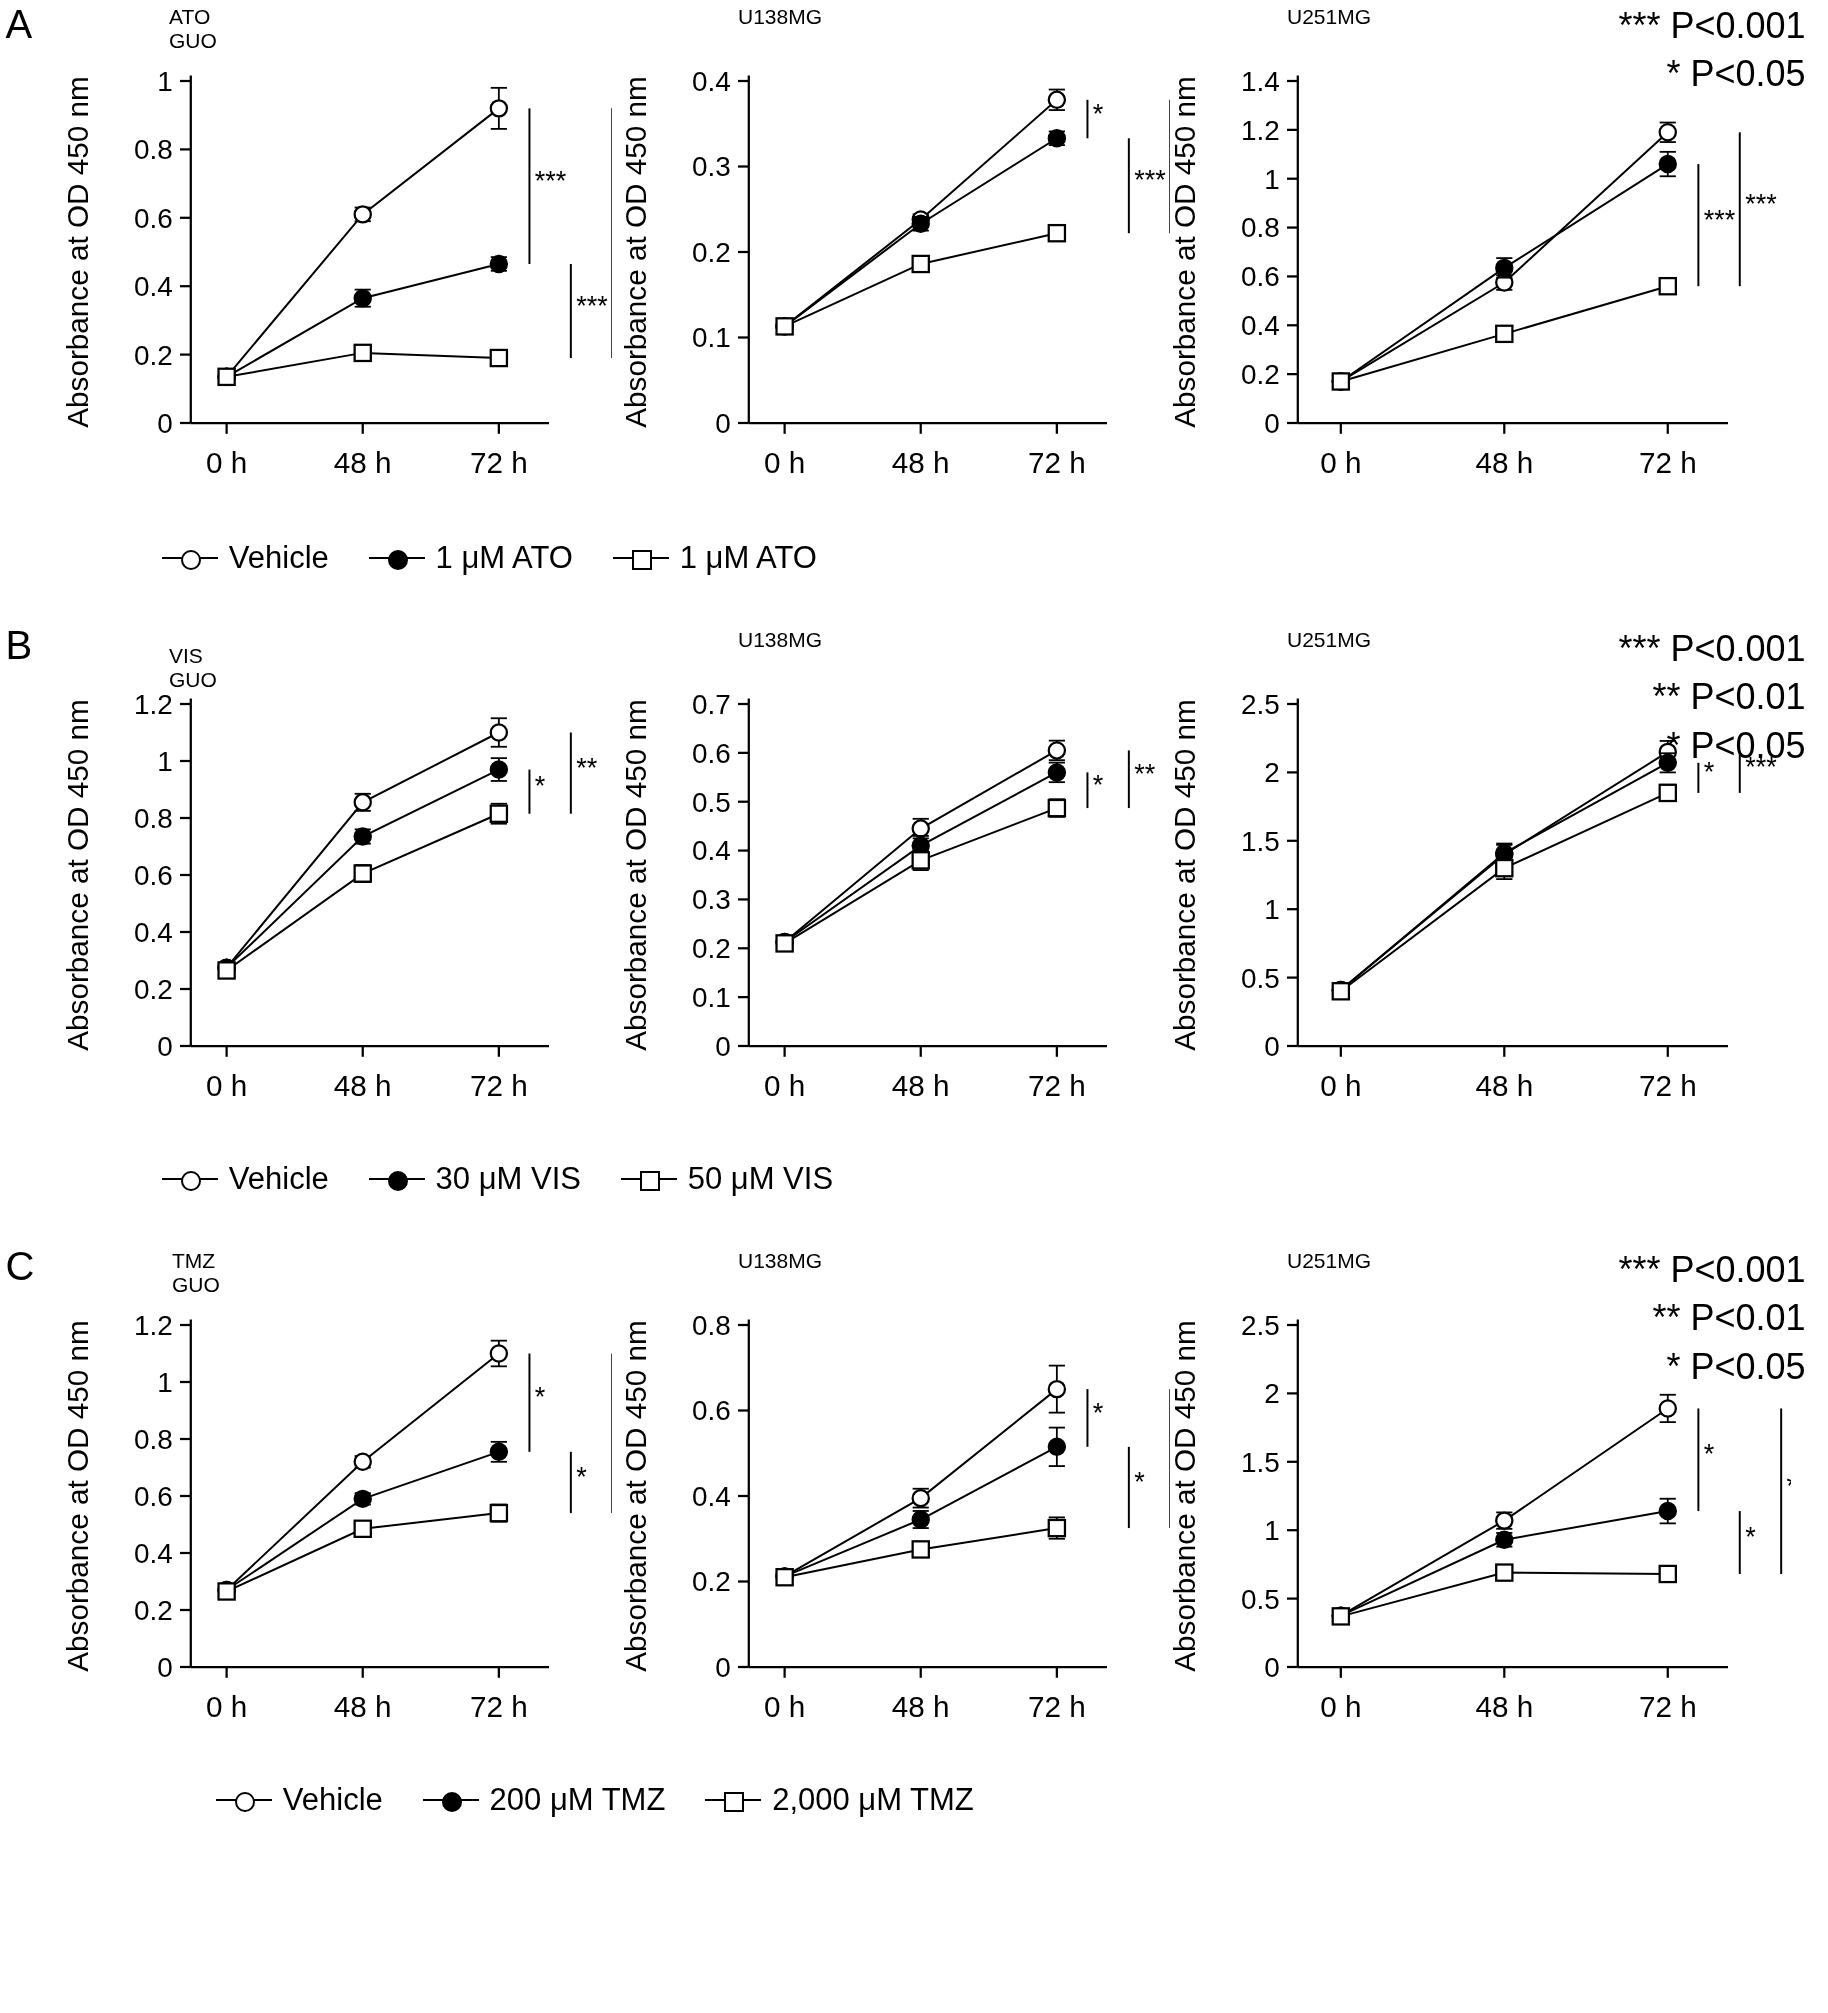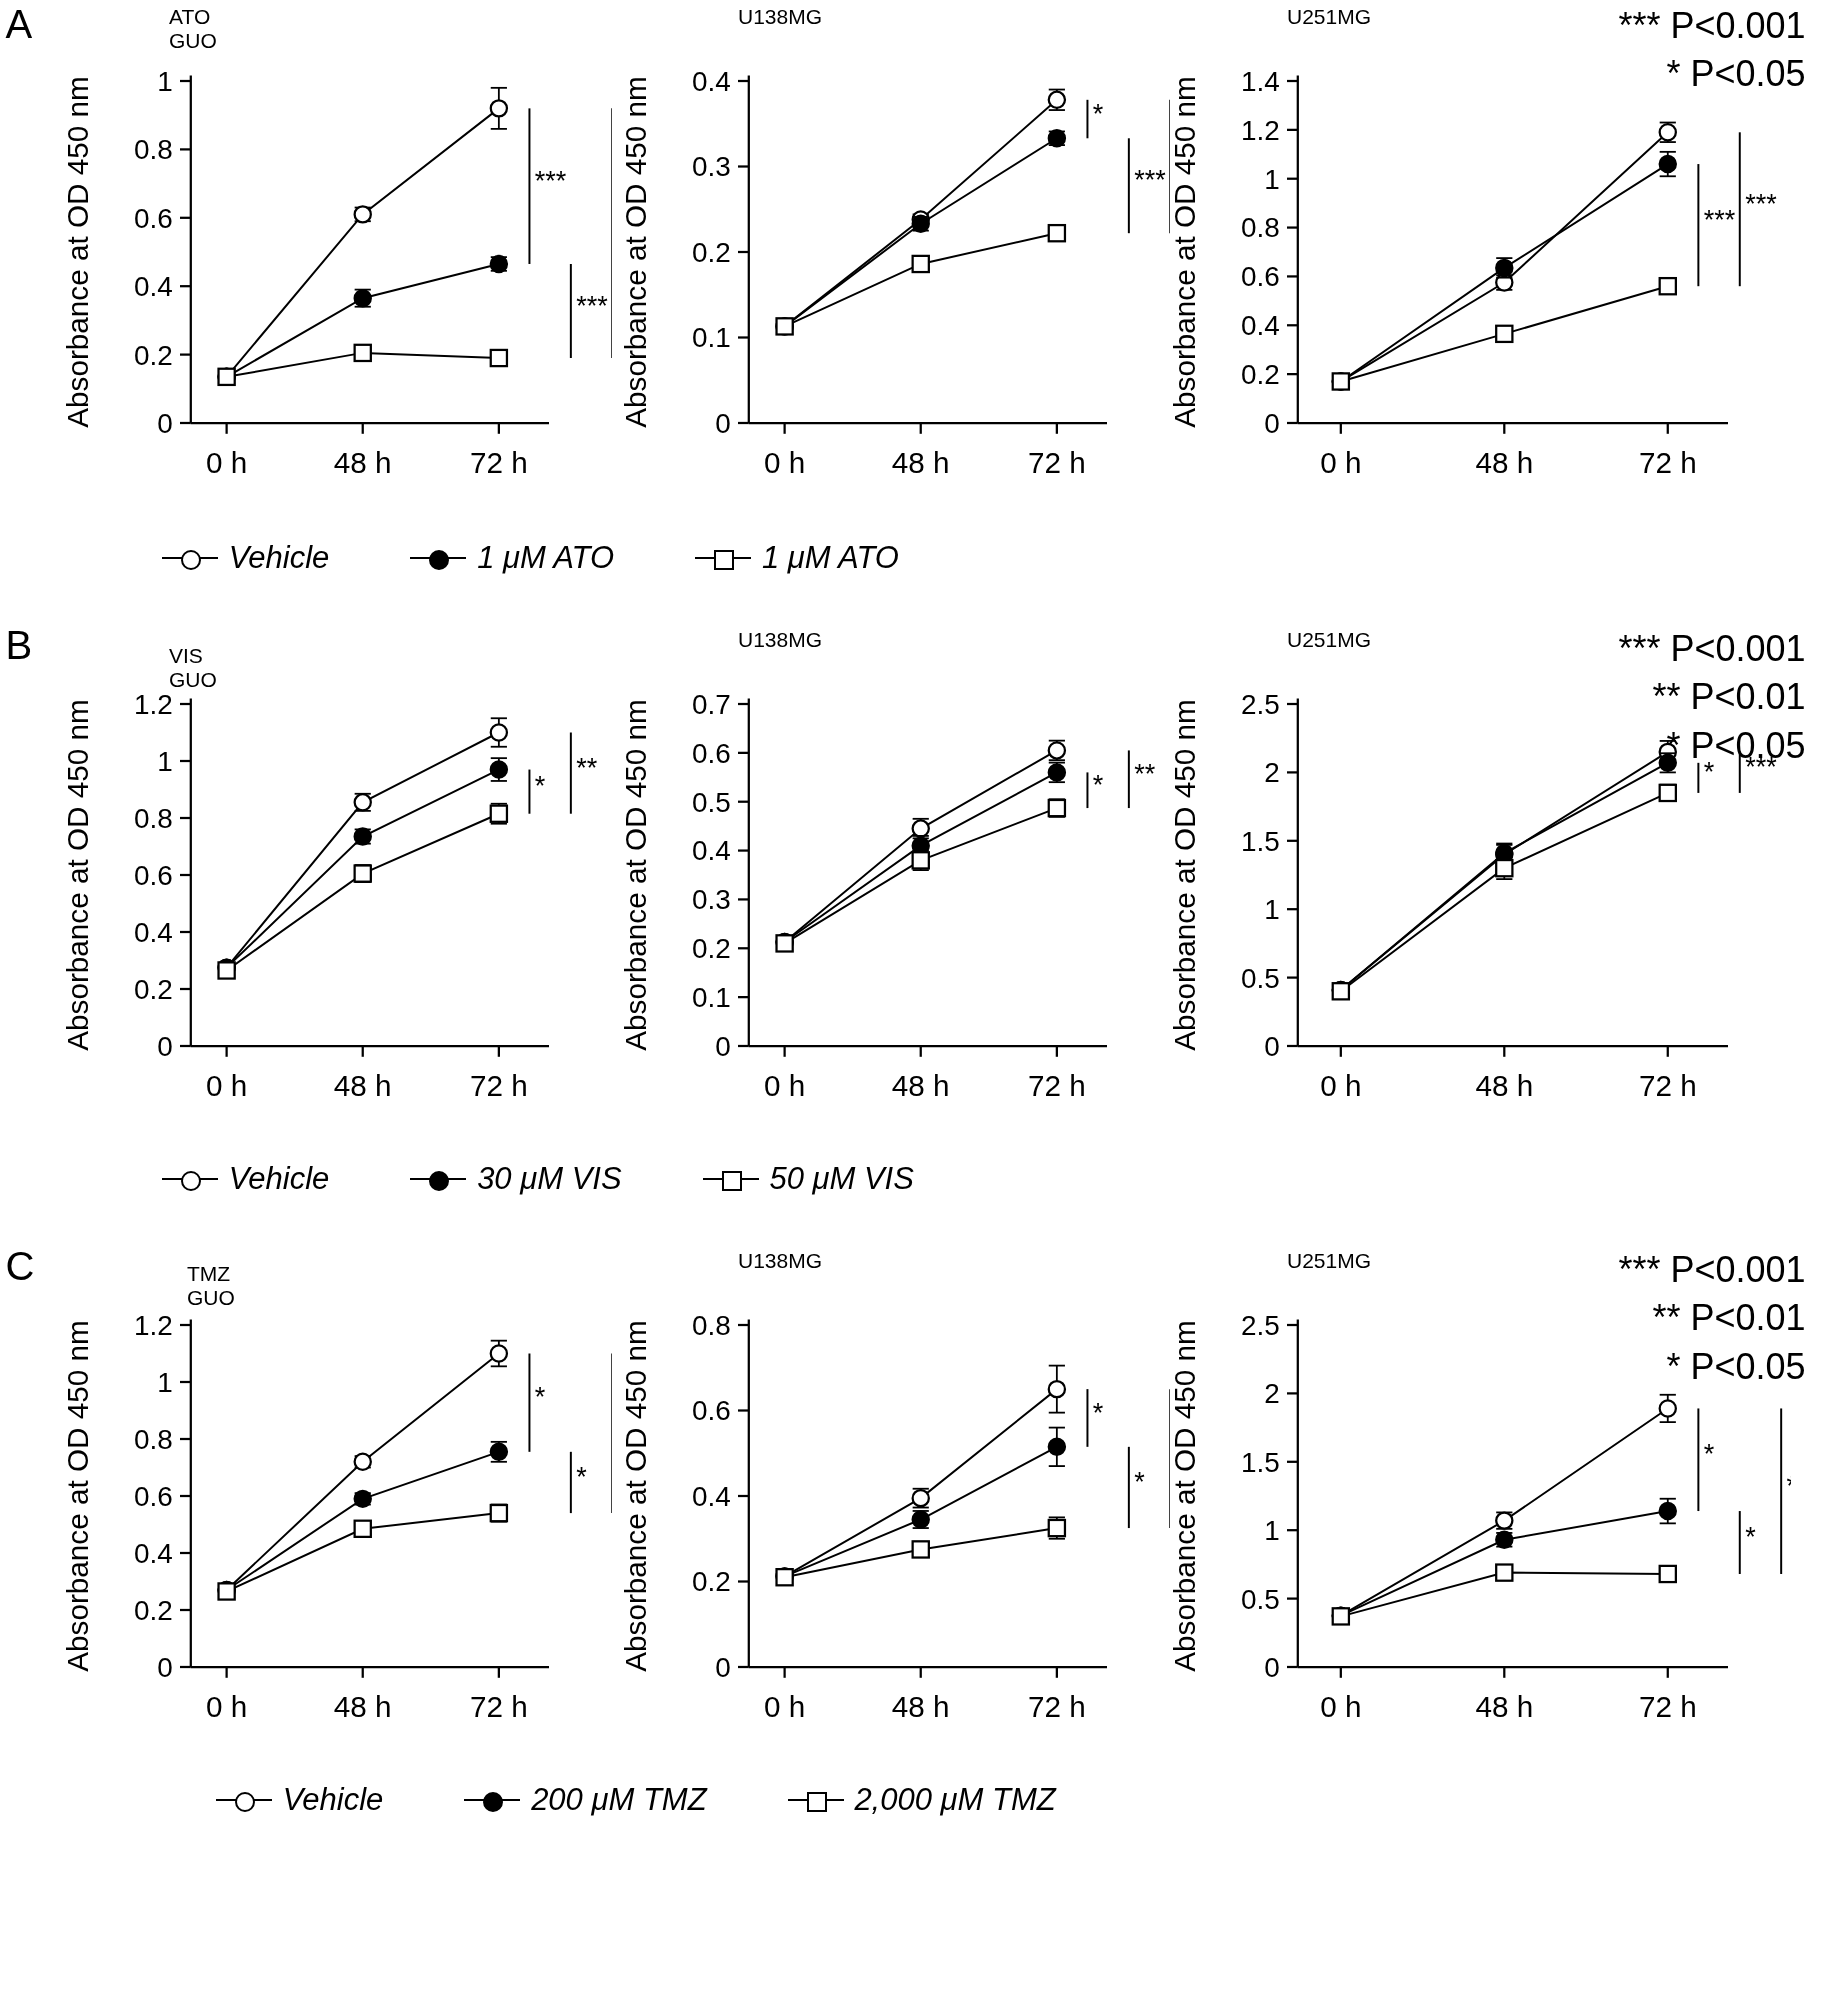--- a/index.html
+++ b/index.html
@@ -3,21 +3,21 @@
 <meta charset="utf-8">
 <style>
   html,body{margin:0;padding:0;background:#fff;}
   body{width:1829px;height:2013px;font-family:"Liberation Sans",sans-serif;color:#000;position:relative;}
   .panel{position:absolute;left:0;width:1829px;}
   .panel-letter{position:absolute;font-size:40px;font-family:"Liberation Sans",sans-serif;}
   .chart-wrap{position:absolute;}
   .chart-title{position:absolute;font-size:21px;white-space:pre-line;line-height:1.12;}
   .sig-block{position:absolute;font-size:36px;text-align:right;line-height:1.35;right:23.4px;}
   .sig-block div{white-space:nowrap;}
-  .legend{position:absolute;display:flex;align-items:flex-start;gap:81px;font-size:31px;font-style:italic;}
+  .legend{position:absolute;display:flex;align-items:flex-start;gap:40px;font-size:31px;}
   .legend-item{display:flex;align-items:center;gap:10.8px;white-space:nowrap;}
   .legend-sym{width:56px;height:21.6px;position:relative;display:inline-block;}
   .legend-sym .ln{position:absolute;top:10px;left:0;width:56px;height:1.8px;background:#000;}
   .legend-sym .mk{position:absolute;top:2.7px;left:19px;width:16px;height:16px;background:#fff;border:2.3px solid #000;}
   .legend-sym .mk.circle{border-radius:50%;}
   .legend-sym .mk.filled{background:#000;}
   svg{display:block;}
   text{font-family:"Liberation Sans",sans-serif;}
 </style>
 </head>
@@ -507,21 +507,21 @@
       <span class="ln"></span>
       <span class="mk  "></span>
     </span>
           <span>50 μM VIS</span>
         </span>
       </div>
     </div>
     <div class="panel" style="top:1242px;height:621px;">
       <div class="panel-letter" style="left:5.4px;top:1.8px;">C</div>
       <div class="chart-wrap" style="left:54px;top:56px;width:558px;">
-        <div class="chart-title" style="left:133px;top:-49px;margin-top:13px;">TMZ<br>GUO</div>
+        <div class="chart-title" style="left:118px;top:-49px;">TMZ<br>GUO</div>
         <svg width="558" height="477" viewBox="0 0 620 530">
           <line x1="152" y1="24" x2="152" y2="410" stroke="#000" stroke-width="2.5"></line>
           <line x1="152" y1="410" x2="550" y2="410" stroke="#000" stroke-width="2.5"></line>
           <line x1="140" y1="410" x2="152" y2="410" stroke="#000" stroke-width="2.5"></line>
           <text x="132" y="421" font-size="31" text-anchor="end">0</text>
           <line x1="140" y1="346.66666666666663" x2="152" y2="346.66666666666663" stroke="#000" stroke-width="2.5"></line>
           <text x="132" y="357.66666666666663" font-size="31" text-anchor="end">0.2</text>
           <line x1="140" y1="283.3333333333333" x2="152" y2="283.3333333333333" stroke="#000" stroke-width="2.5"></line>
           <text x="132" y="294.3333333333333" font-size="31" text-anchor="end">0.4</text>
           <line x1="140" y1="220" x2="152" y2="220" stroke="#000" stroke-width="2.5"></line>

